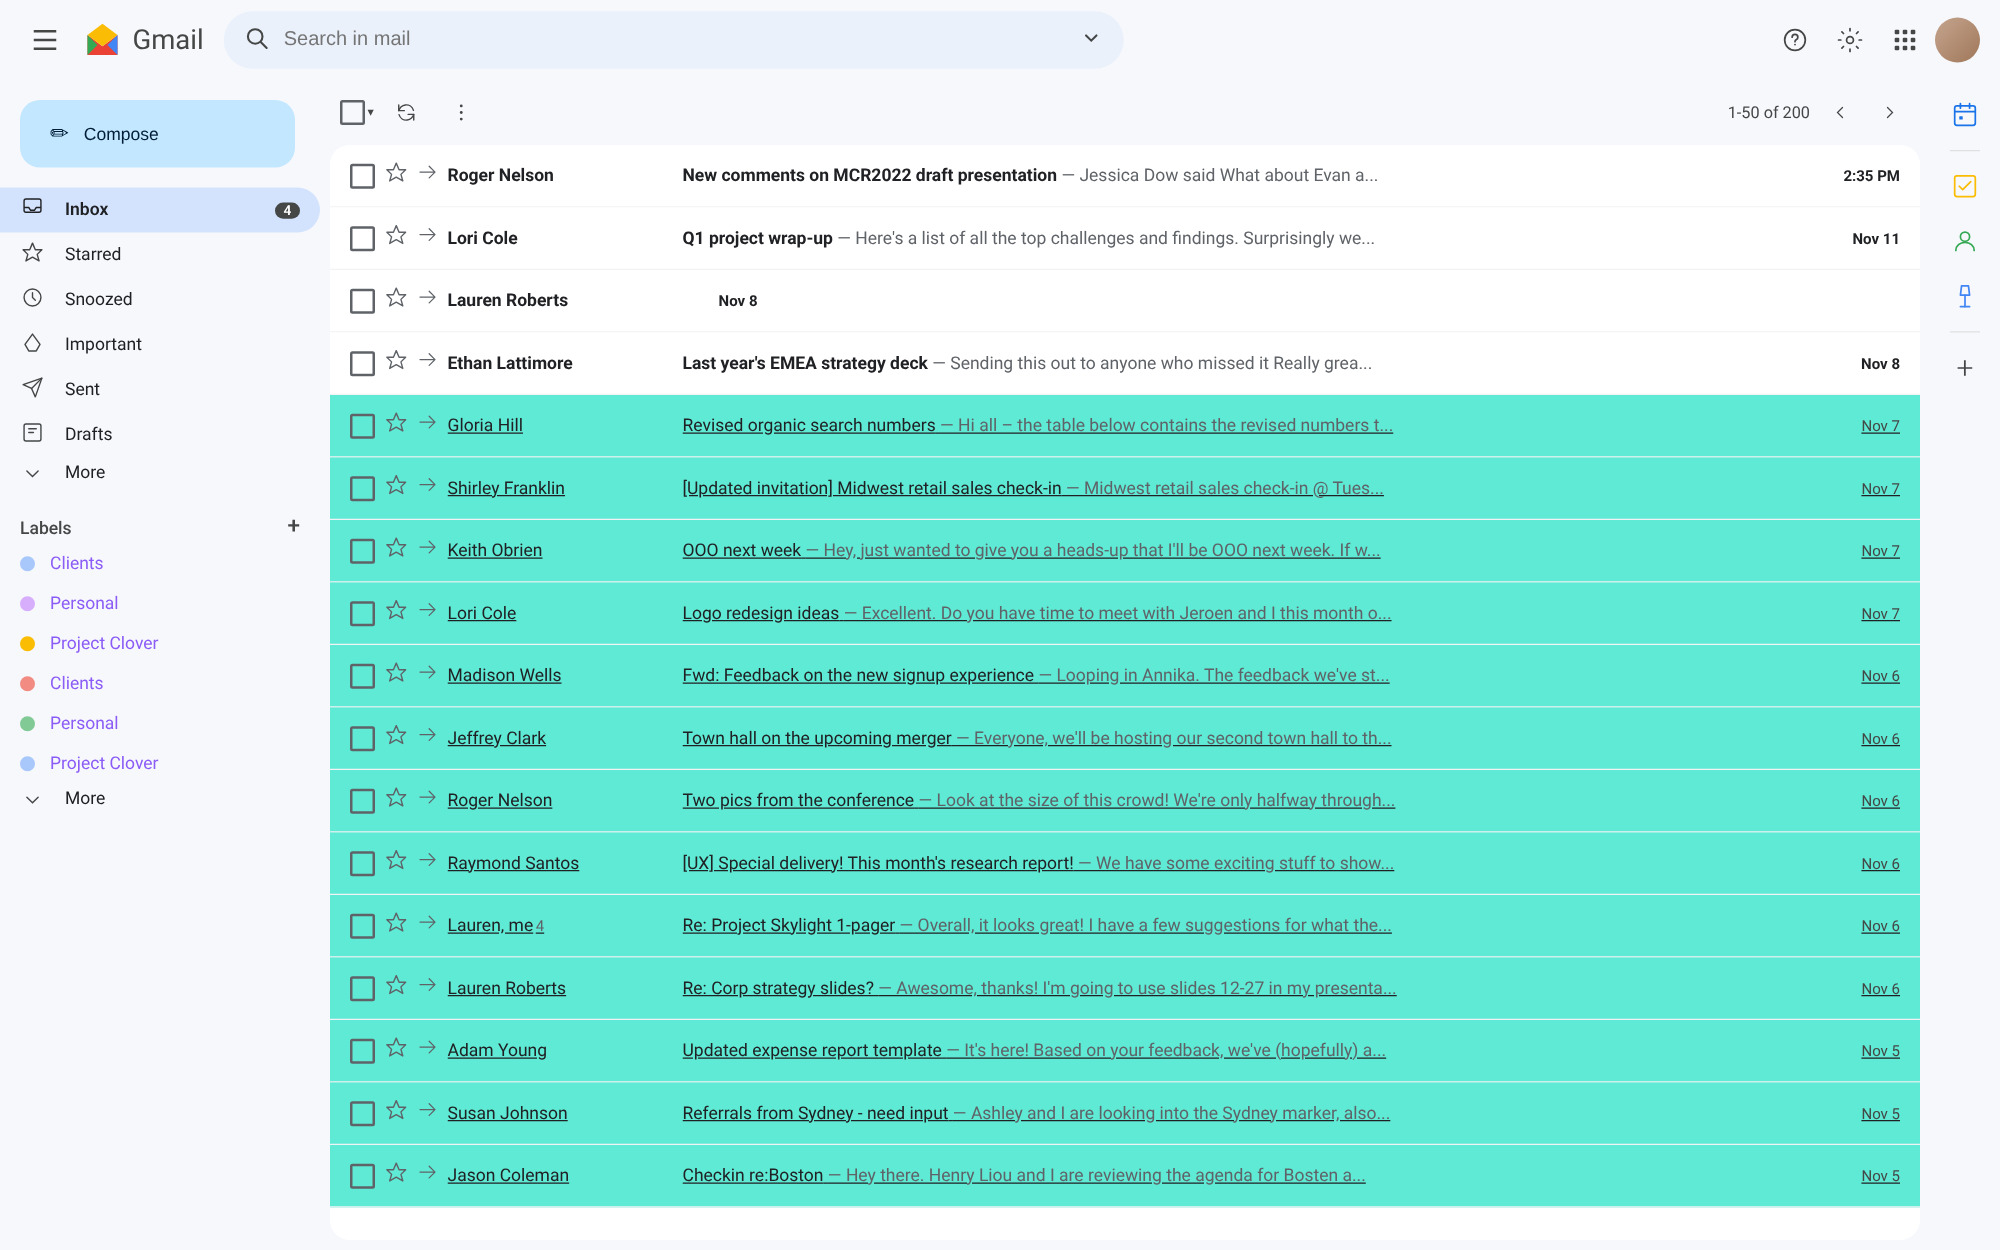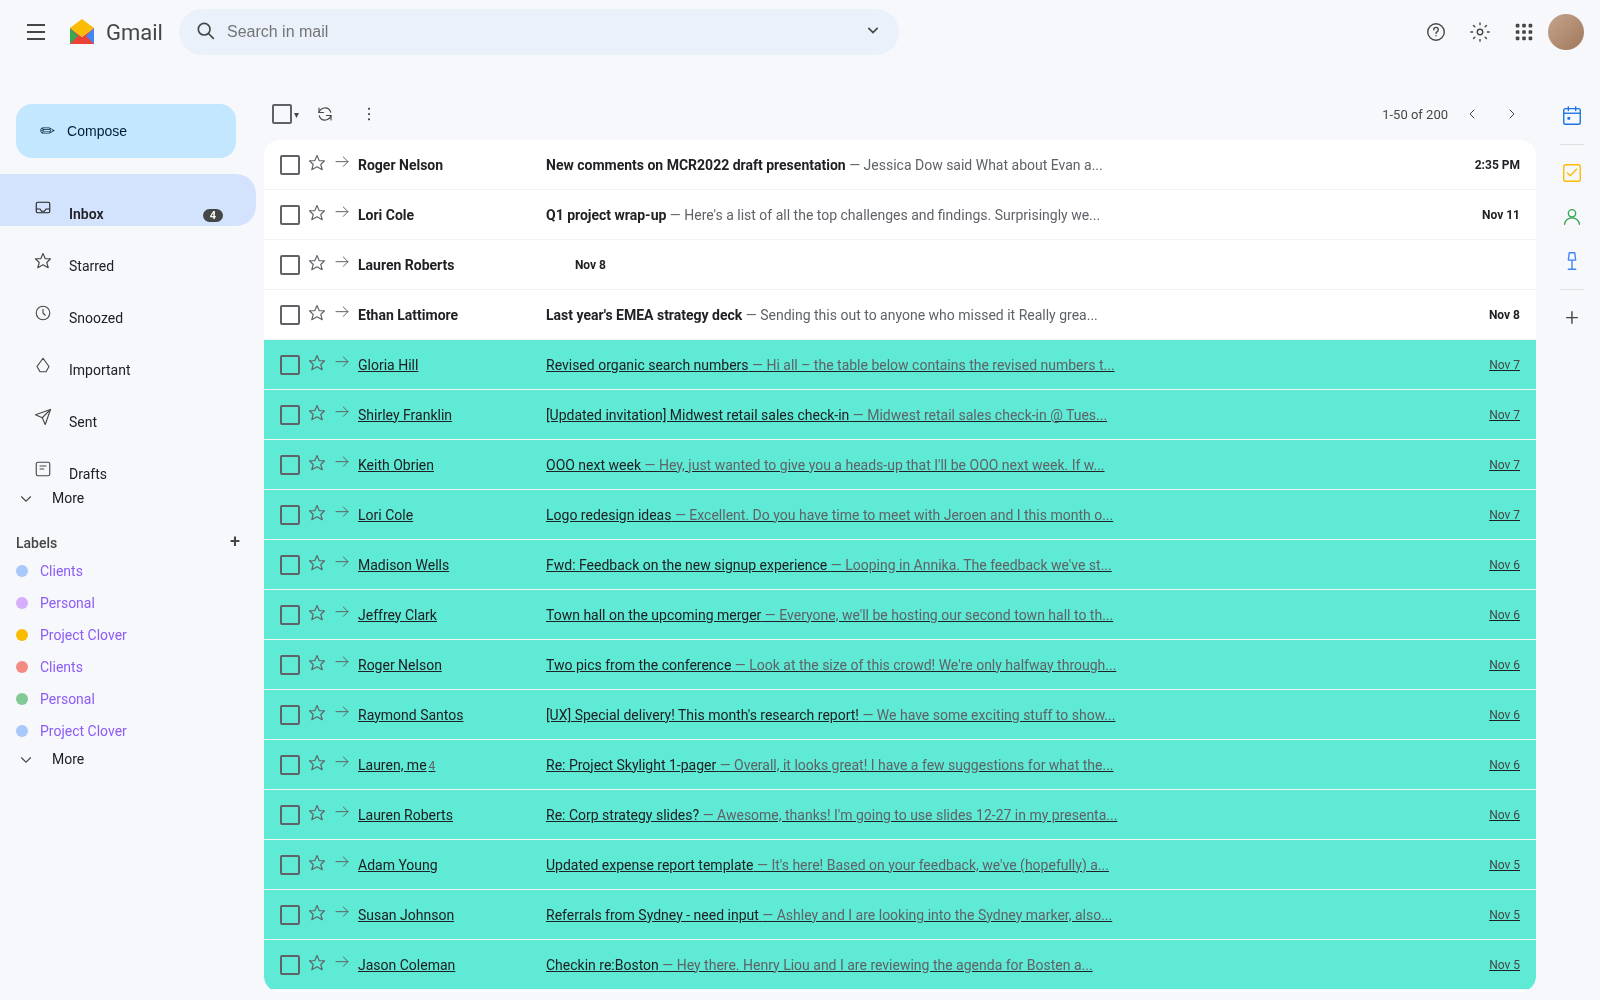--- a/index.html
+++ b/index.html
@@ -1,19 +1,19 @@
 <!DOCTYPE html>
 <html><head>
   <meta charset="utf-8">
   <style>
     * { box-sizing: border-box; margin: 0; padding: 0; }
     body { font-family: 'Google Sans', Roboto, Arial, sans-serif; background: #f6f8fc; color: #202124; font-size: 14px; height: 1000px; overflow: hidden; }
 
     
-    .app-container { display: flex; flex-direction: column; height: 100vh; gap: 24px; }
+    .app-container { display: flex; flex-direction: column; height: 100vh; }
     .top-bar { display: flex; align-items: center; padding: 8px 16px; background: #f6f8fc; height: 64px; gap: 8px; }
     .main-area { display: flex; flex: 1; overflow: hidden; }
     .sidebar { width: 256px; min-width: 256px; background: #f6f8fc; padding: 8px 0; overflow-y: auto; }
     .content { flex: 1; background: #f6f8fc; overflow: hidden; display: flex; flex-direction: column; }
     .right-panel { width: 56px; background: #f6f8fc; display: flex; flex-direction: column; align-items: center; padding-top: 8px; gap: 4px; }
 
     
     .hamburger { width: 40px; height: 40px; display: flex; flex-direction: column; justify-content: center; align-items: center; cursor: pointer; border-radius: 50%; gap: 5px; }
     .hamburger span { width: 18px; height: 2px; background: #444746; display: block; }
     .gmail-logo { display: flex; align-items: center; gap: 4px; margin-right: 8px; }
@@ -23,21 +23,21 @@
     .search-icon { color: #444746; margin-right: 12px; font-size: 18px; }
     .search-dropdown { color: #444746; font-size: 18px; cursor: pointer; margin-left: 8px; }
     .top-icons { margin-left: auto; display: flex; align-items: center; gap: 4px; }
     .icon-btn { width: 40px; height: 40px; border-radius: 50%; display: flex; align-items: center; justify-content: center; cursor: pointer; color: #444746; font-size: 20px; }
     .avatar-placeholder { width: 36px; height: 36px; border-radius: 50%; background: linear-gradient(135deg, #c5a48e, #a0785a); cursor: pointer; }
 
     
     .compose-btn { margin: 8px 16px 16px; background: #c2e7ff; border: none; border-radius: 16px; padding: 16px 24px; font-size: 14px; font-weight: 500; color: #001d35; cursor: pointer; display: flex; align-items: center; gap: 12px; width: 220px; }
 
     
-    .nav-item { display: flex; align-items: flex-end; padding: 4px 33px; height: 52px; border-radius: 0 20px 20px 0; cursor: pointer; font-size: 14px; gap: 16px; position: relative; }
+    .nav-item { display: flex; align-items: center; padding: 4px 16px; height: 36px; border-radius: 0 20px 20px 0; cursor: pointer; font-size: 14px; gap: 16px; position: relative; }
     .nav-item.active { background: #d3e3fd; font-weight: 600; }
     .nav-icon { width: 20px; text-align: center; font-size: 16px; color: #444746; }
     .nav-label { flex: 1; color: #202124; }
     .nav-badge { background: #444746; color: white; border-radius: 8px; padding: 0 6px; font-size: 11px; font-weight: 600; min-width: 20px; text-align: center; }
     .nav-item.active .nav-badge { background: #444746; }
 
     
     .more-item { display: flex; align-items: flex-start; padding: 4px 16px; height: 36px; cursor: pointer; font-size: 14px; gap: 16px; }
 
     

